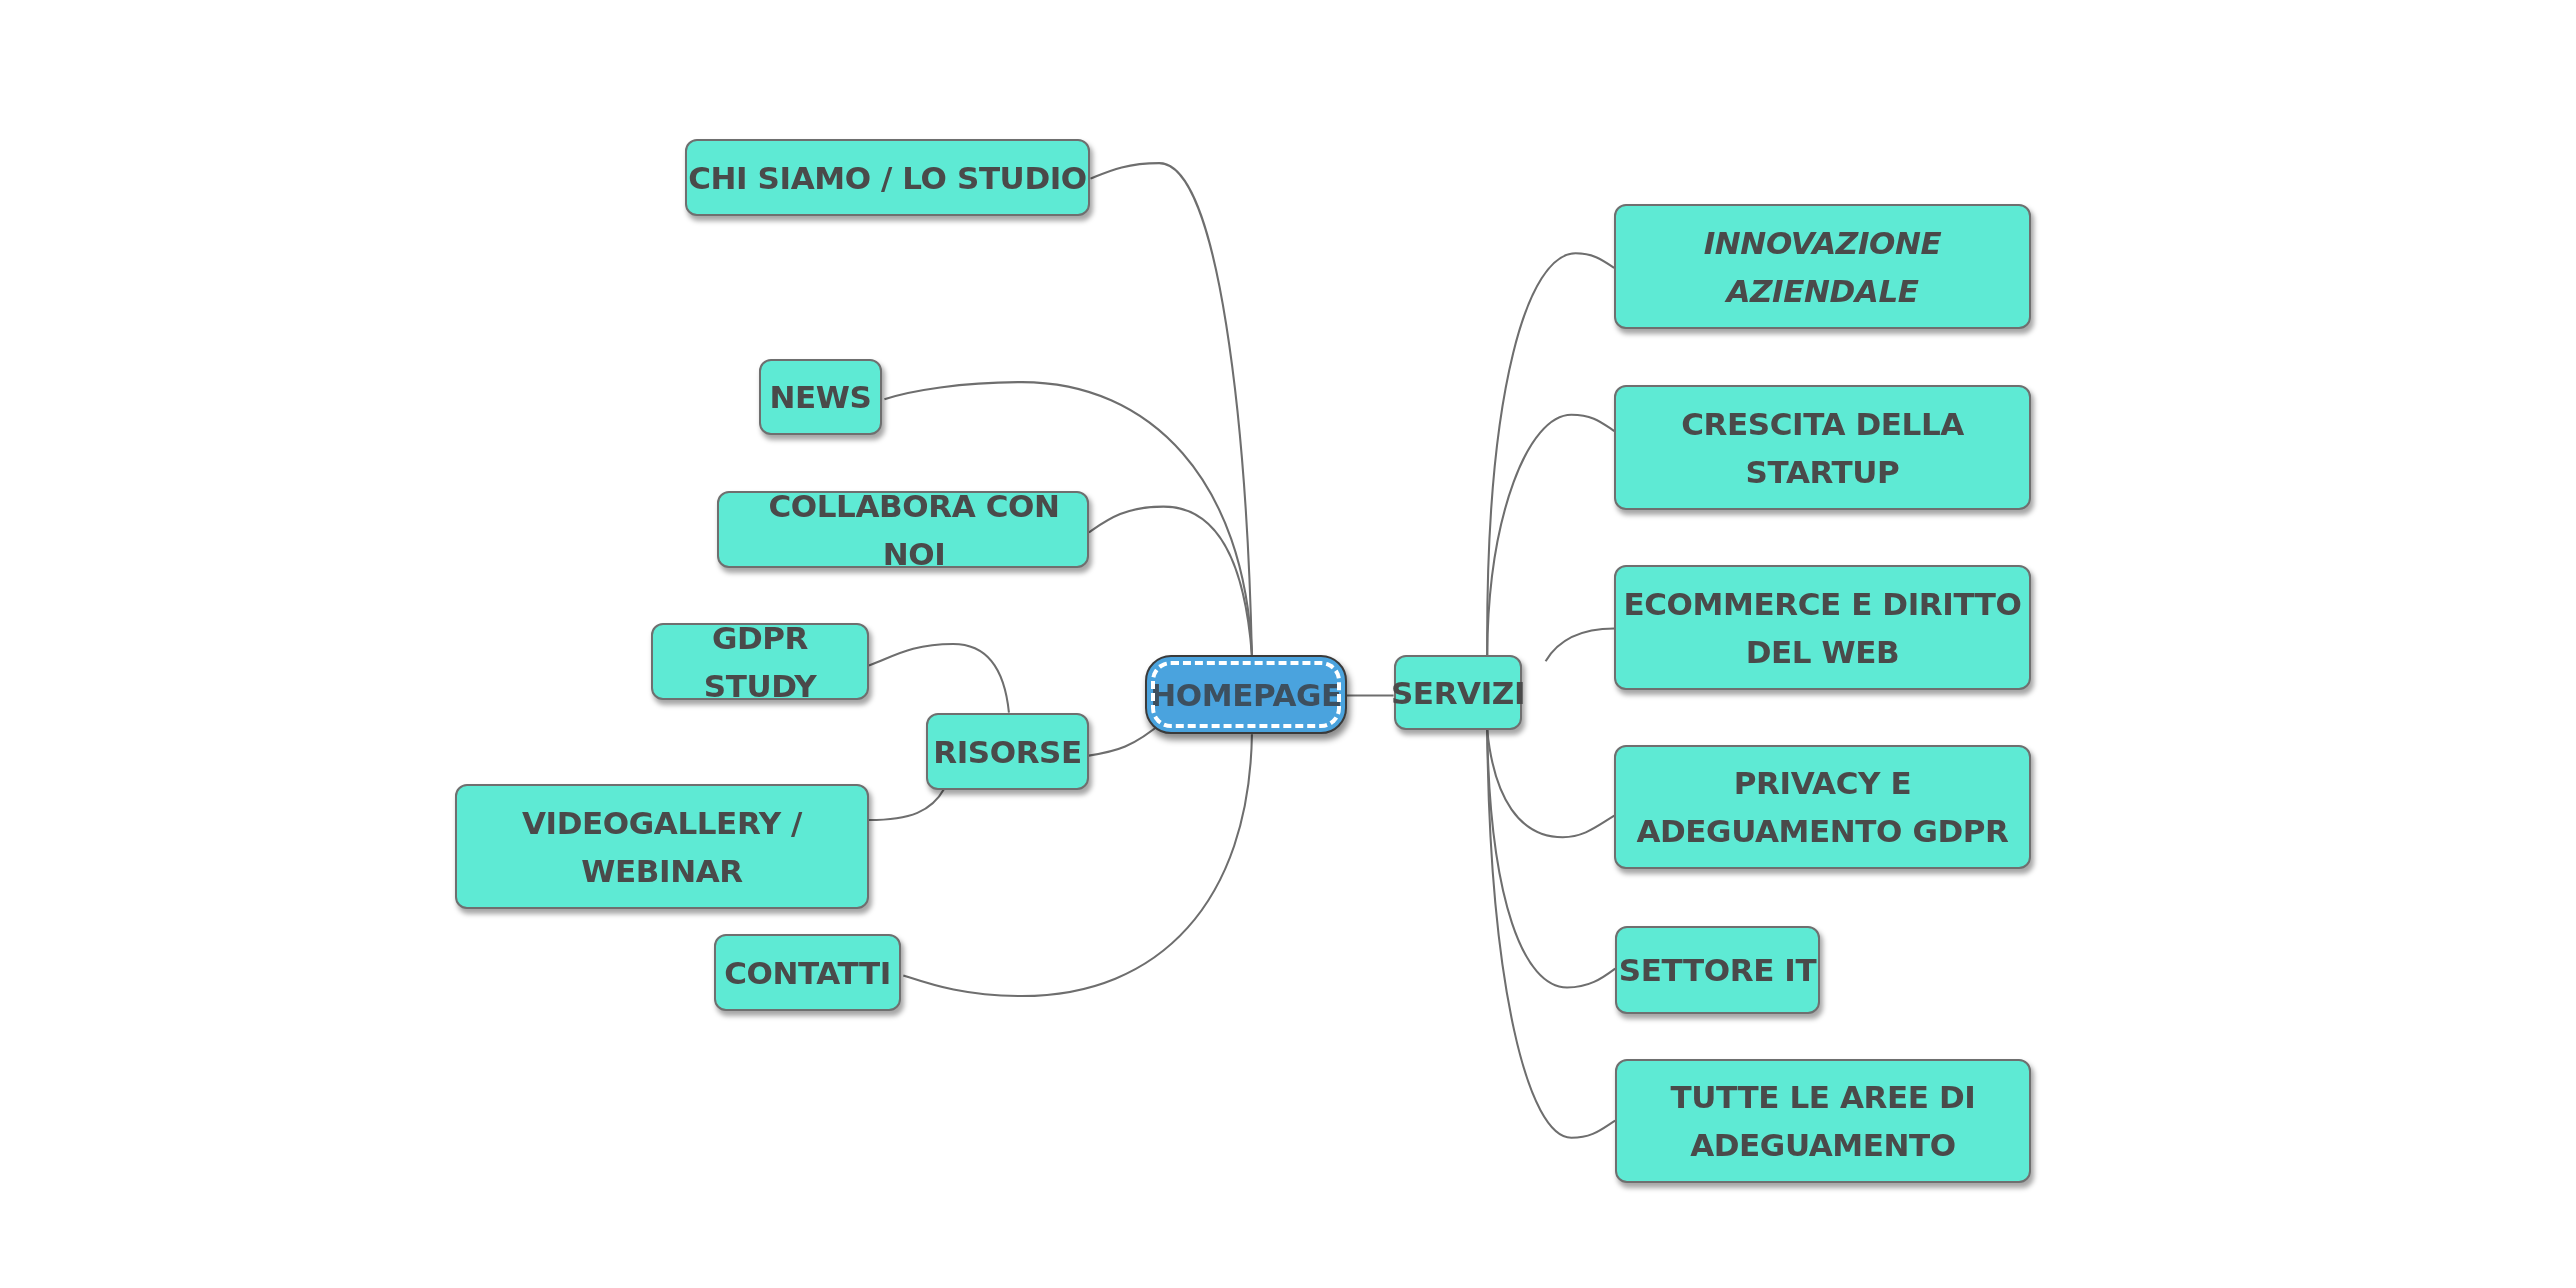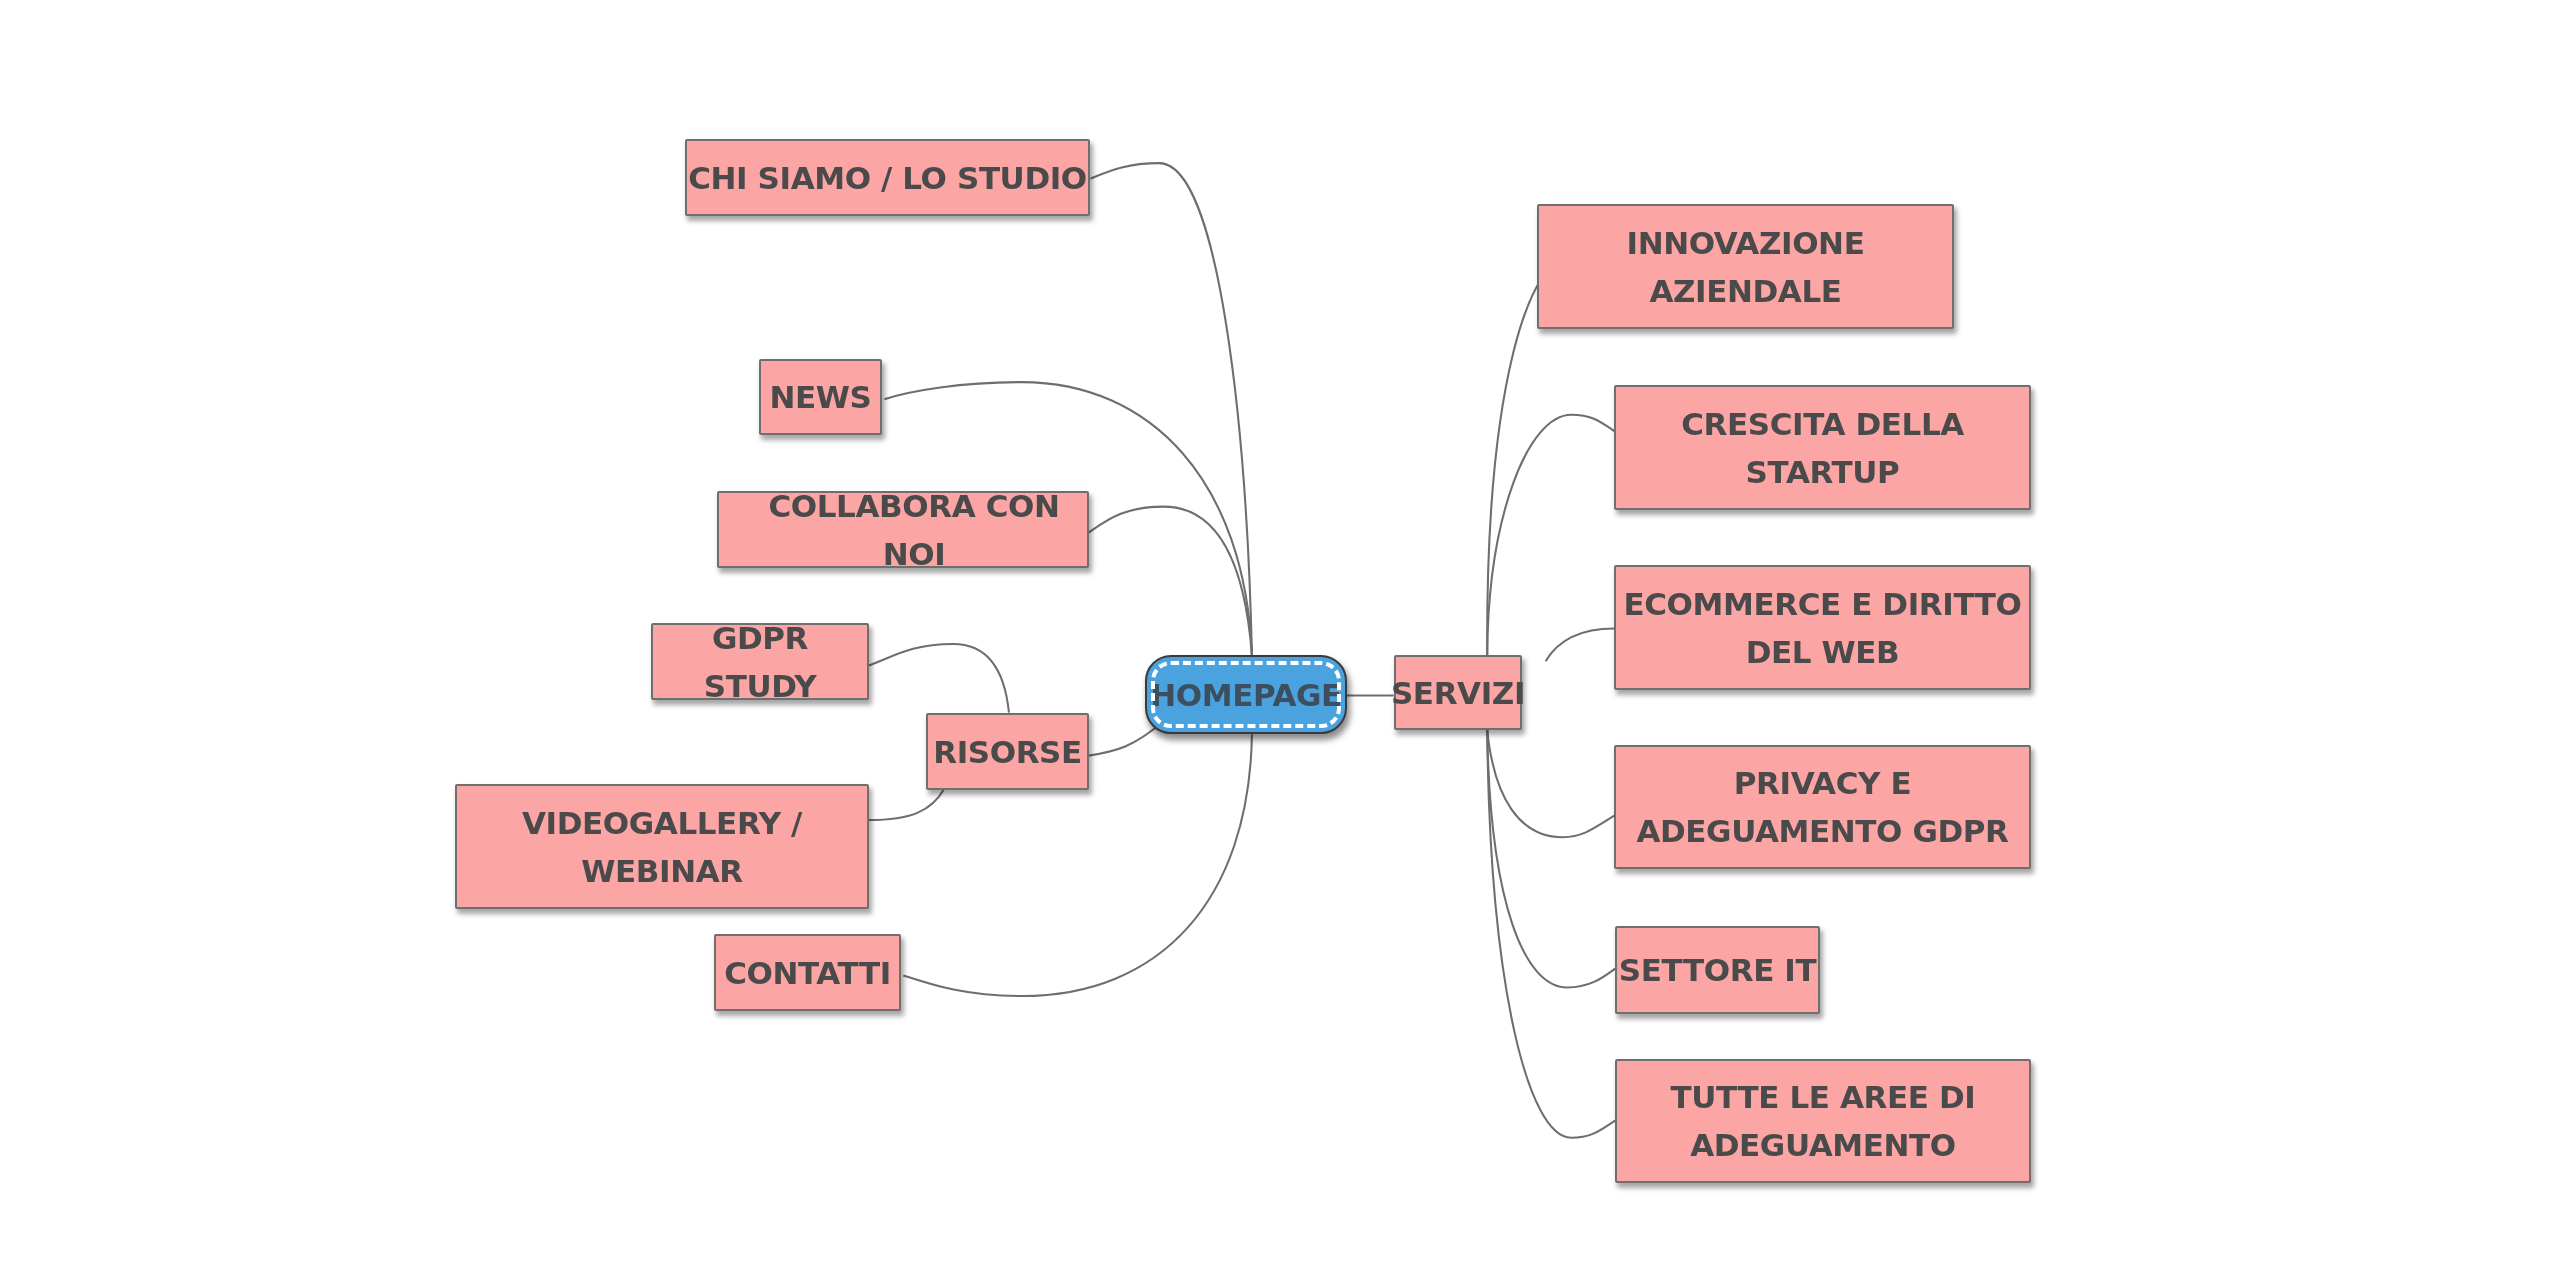--- a/index.html
+++ b/index.html
@@ -1,21 +1,21 @@
 <!DOCTYPE html>
 <html style="font-size:13.7px"><head>
 <meta charset="utf-8">
 <style>
   html, body { margin:0; padding:0; background:#ffffff; }
   body { width:2576px; height:1288px; position:relative; overflow:hidden;
          font-family:"DejaVu Sans", sans-serif; }
   #links { position:absolute; left:0; top:0; width:2576px; height:1288px; }
   #links path, #links line { fill:none; stroke:#6e6e6e; stroke-width:2.4; }
-  .node { position:absolute; box-sizing:border-box; background:#fca5a5;
-          border:2.1px solid #6f6f6f; border-radius:2px;
+  .node { position:absolute; box-sizing:border-box; background:#5eead4;
+          border:2.1px solid #6f6f6f; border-radius:12px;
           box-shadow:2.6px 4.3px 5.2px rgba(0,0,0,0.35);
           display:flex; align-items:center; justify-content:center; text-align:center;
           color:#4a4a4a; font-weight:bold; font-size:31px; line-height:48px;
           letter-spacing:-0.4px; cursor:pointer; }
   .node span { white-space:pre-line; }
   .root { background:#4aa3de; border:2.6px solid #3a3a3a; border-radius:26px;
           outline:4.3px dashed #ffffff; outline-offset:-10.3px;
           box-shadow:2.6px 5.2px 6px rgba(0,0,0,0.45); color:#3d4f5e; }
 </style>
 </head>
@@ -65,21 +65,21 @@
   <span>VIDEOGALLERY /
 WEBINAR</span>
 </div>
 <div class="node" style="left:714px;top:934px;width:187px;height:77px;">
   <span>CONTATTI</span>
 </div>
 
 <div class="node" style="left:1394px;top:655px;width:128px;height:75px;">
   <span>SERVIZI</span>
 </div>
-<div class="node" style="left:1537px;top:204px;width:417px;height:125px;">
+<div class="node" style="left:1614px;top:204px;width:417px;height:125px;font-style:italic;">
   <span>INNOVAZIONE
 AZIENDALE</span>
 </div>
 <div class="node" style="left:1614px;top:385px;width:417px;height:125px;">
   <span>CRESCITA DELLA
 STARTUP</span>
 </div>
 <div class="node" style="left:1614px;top:565px;width:417px;height:125px;">
   <span>ECOMMERCE E DIRITTO
 DEL WEB</span>

